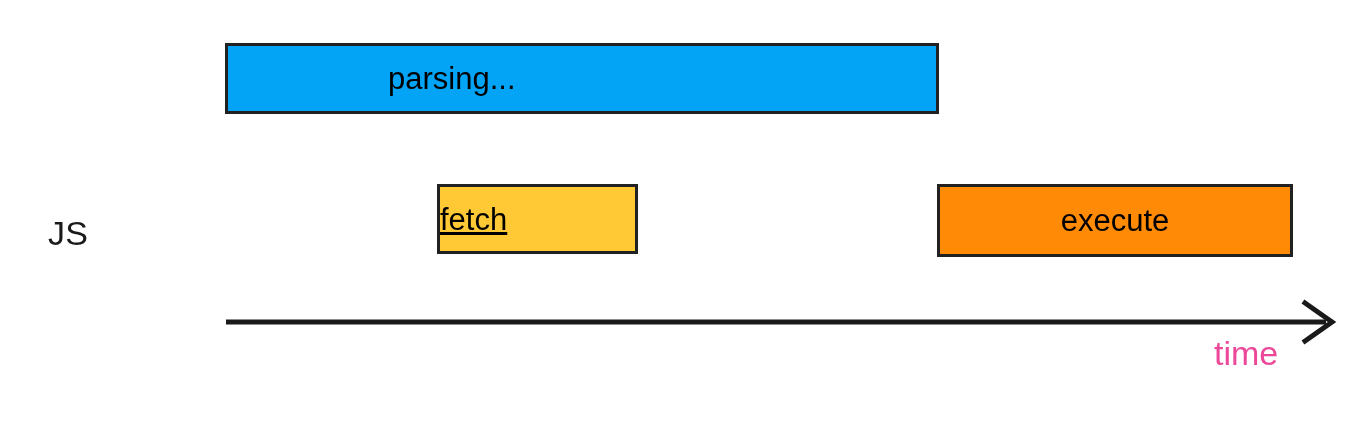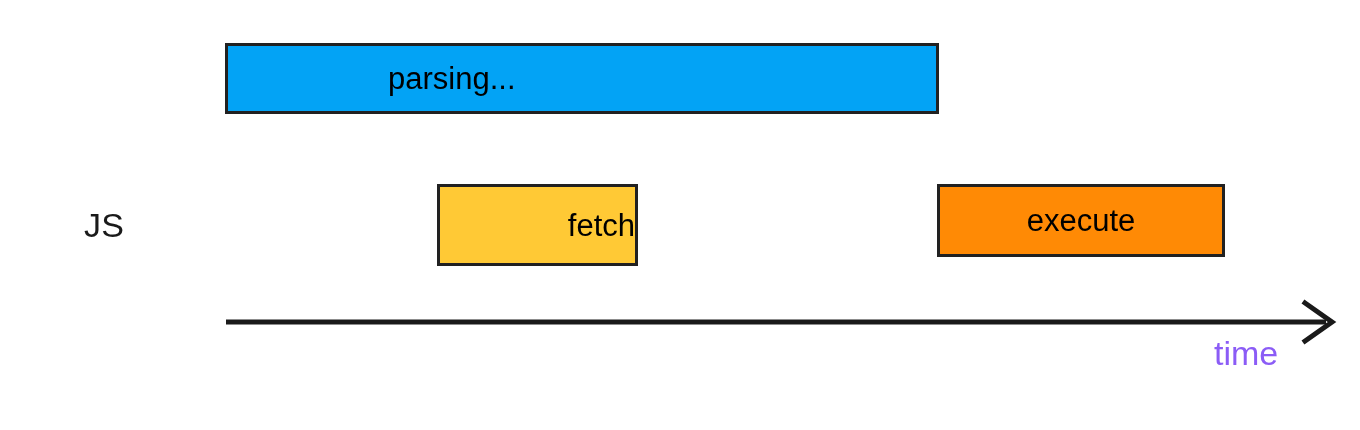--- a/index.html
+++ b/index.html
@@ -22,21 +22,21 @@
   
   .row-label {
     position: absolute;
     font-size: 34px;
     line-height: 34px;
     color: #1a1a1a;
     letter-spacing: 0.2px;
     white-space: nowrap;
   }
   #label-html { left: 48px; top: 58px; }
-  #label-js   { left: 48px; top: 208px; margin-left: 36px; }
+  #label-js   { left: 48px; top: 216px; }
 
   
   .bar {
     position: absolute;
     box-sizing: border-box;
     border: 3px solid #212121;
     display: flex;
     align-items: center;
     color: #000000;
     font-size: 31px;
@@ -55,47 +55,48 @@
     padding: 0 14px 0 0;
   }
   
   #bar-parsing .bar-text.left  { margin-left: 160px; }
   #bar-parsing .bar-text.right { margin-right: 0px; }
 
   #bar-fetch {
     left: 437px;
     top: 184px;
     width: 201px;
-    height: 82px;
-    justify-content: flex-end;
+    height: 70px;
+    justify-content: flex-start;
+    text-decoration: underline;
   }
 
   #bar-execute {
     left: 937px;
     top: 184px;
-    width: 288px;
+    width: 356px;
     height: 73px;
     justify-content: center;
   }
 
   
   #time-axis {
     position: absolute;
     left: 220px;
     top: 290px;
     width: 1125px;
     height: 70px;
   }
   #time-label {
     position: absolute;
     left: 1214px;
     top: 336px;
     font-size: 34px;
     line-height: 34px;
-    color: #8b5cf6;
+    color: #ec4899;
     white-space: nowrap;
     text-align: right;
   }
 </style>
 </head>
 <body>
 
 <div id="canvas">
 
 

